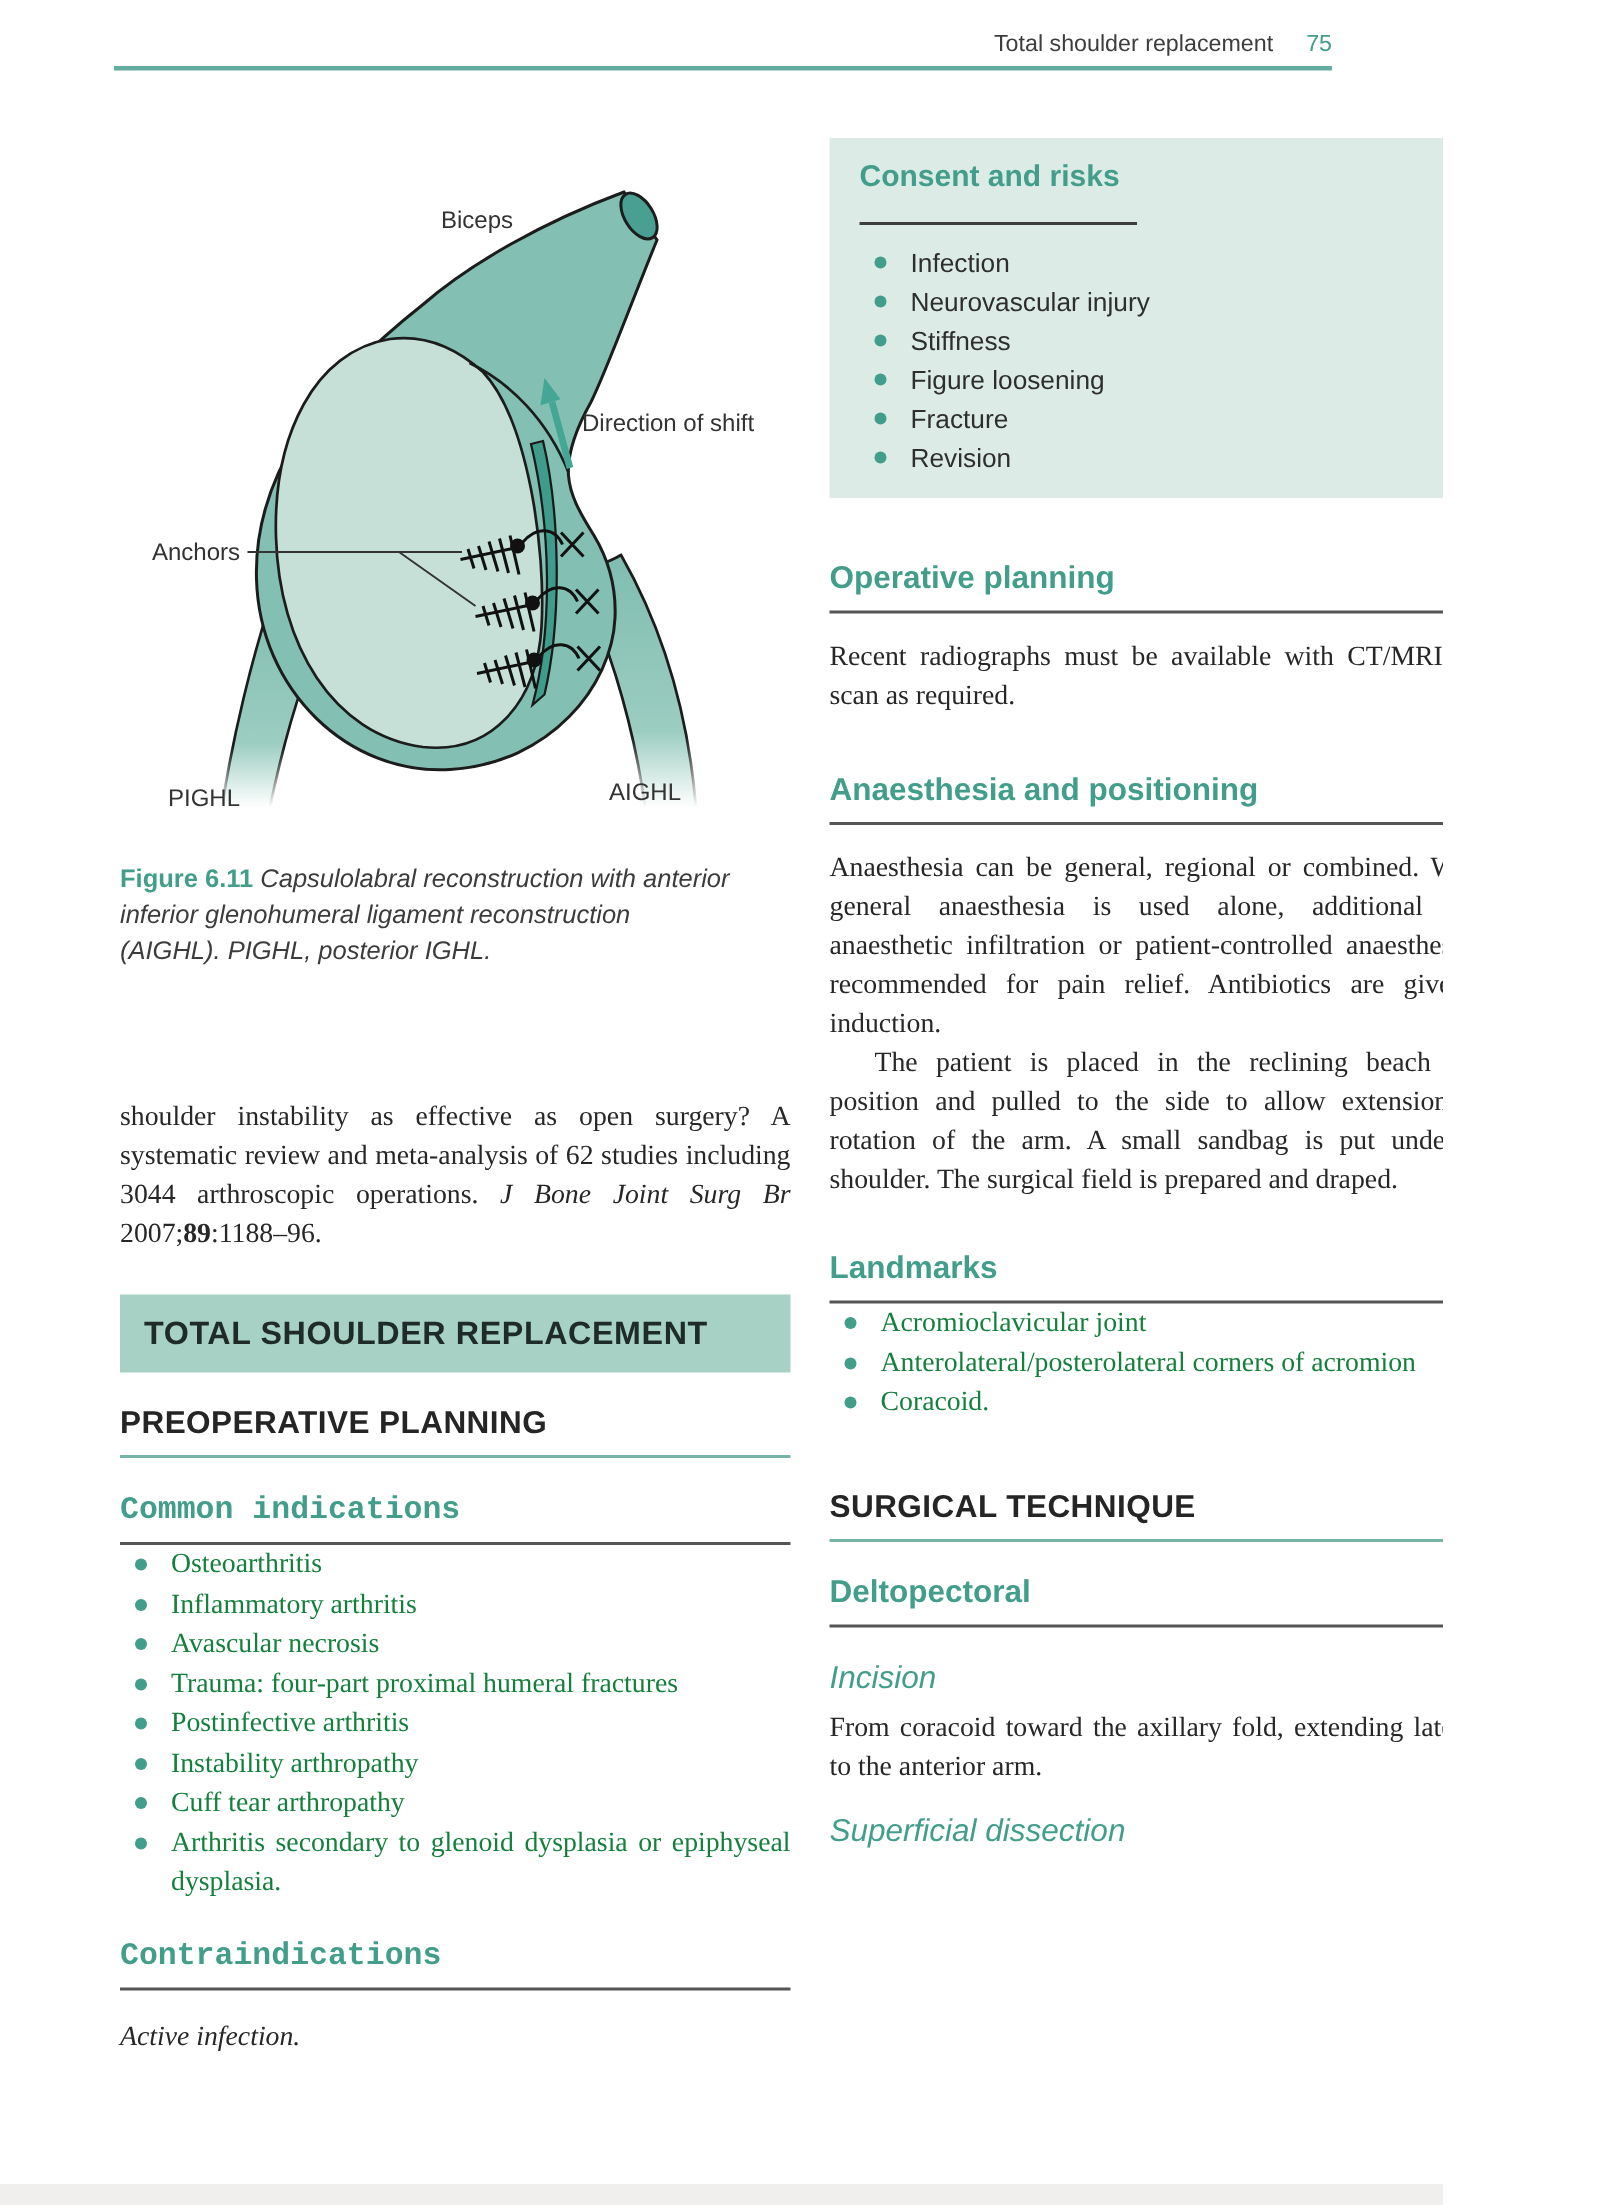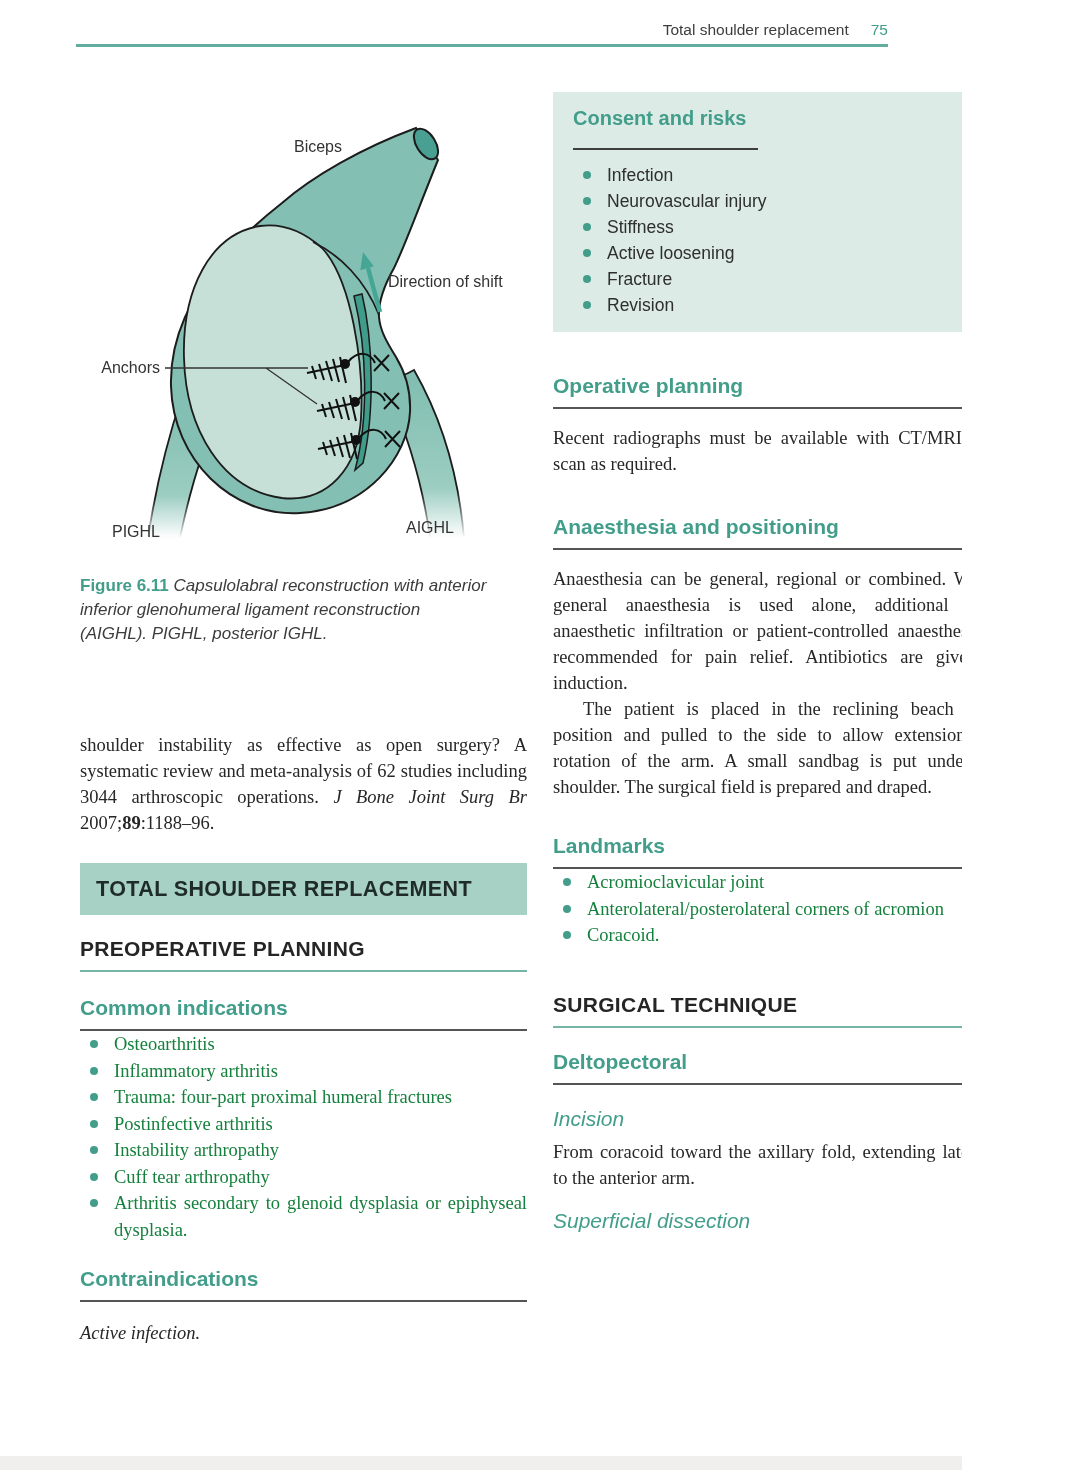--- a/index.html
+++ b/index.html
@@ -73,21 +73,21 @@
   
   .figure-wrap { width:447px; height:465px; }
   .fig-caption {
     margin-top:14px; width:410px; font-size:17px; line-height:24px;
     font-style:italic; color:#3c3c3c;
   }
   .fig-caption .figlabel { font-style:normal; font-weight:bold; color:#429e8b; }
 
   
   .mt14{margin-top:14px;} .mt16{margin-top:16px;} .mt18{margin-top:18px;}
-  .mt22{margin-top:22px;} .mt24{margin-top:24px;} .mt27{margin-top:27px;} .mt34{margin-top:34px;} .mt38{margin-top:38px;}
+  .mt22{margin-top:22px;} .mt24{margin-top:24px;font-family:Liberation Mono, monospace;} .mt27{margin-top:27px;} .mt34{margin-top:34px;} .mt38{margin-top:38px;}
   .mt42{margin-top:42px;} .mt44{margin-top:44px;} .mt86{margin-top:86px;}
   .mt8{margin-top:8px;}
 
   .bottom-strip {
     position:absolute; bottom:0; left:0; width:100%; height:14px; background:#f0efee;
   }
 
   svg text { font-family:"Liberation Sans", sans-serif; font-size:16px; fill:#333333; }
 </style>
 </head>
@@ -180,40 +180,41 @@
 
     <div class="banner mt27">TOTAL SHOULDER REPLACEMENT</div>
 
     <div class="h-caps mt22">PREOPERATIVE PLANNING</div>
 
     <div class="h-teal mt24">Common indications</div>
 
     <ul class="blist serif-list mt16">
       <li>Osteoarthritis</li>
       <li>Inflammatory arthritis</li>
+      <li>Avascular necrosis</li>
       <li>Trauma: four-part proximal humeral fractures</li>
       <li>Postinfective arthritis</li>
       <li>Instability arthropathy</li>
       <li>Cuff tear arthropathy</li>
       <li>Arthritis secondary to glenoid dysplasia or epiphyseal dysplasia.</li>
     </ul>
 
     <div class="h-teal mt24">Contraindications</div>
     <p class="serif mt18" style="margin-bottom:12px;font-style:italic;">Active infection.</p>
   </div>
 
   <div class="col-right">
 
     <div class="tintbox">
       <div class="boxhead">Consent and risks</div>
       <ul class="blist sans-list">
         <li>Infection</li>
         <li>Neurovascular injury</li>
         <li>Stiffness</li>
-        <li>Active loosening</li>
+        <li>Figure loosening</li>
         <li>Fracture</li>
         <li>Revision</li>
       </ul>
     </div>
 
     <div class="h-teal mt42">Operative planning</div>
     <p class="serif mt16" style="margin-bottom:12px;">Recent radiographs must be available with CT/MRI/bone scan as required.</p>
 
     <div class="h-teal mt38">Anaesthesia and positioning</div>
     <p class="serif mt16" style="margin-bottom:0;">Anaesthesia can be general, regional or combined. Where general anaesthesia is used alone, additional local anaesthetic infiltration or patient-controlled anaesthesia is recommended for pain relief. Antibiotics are given at induction.</p>

